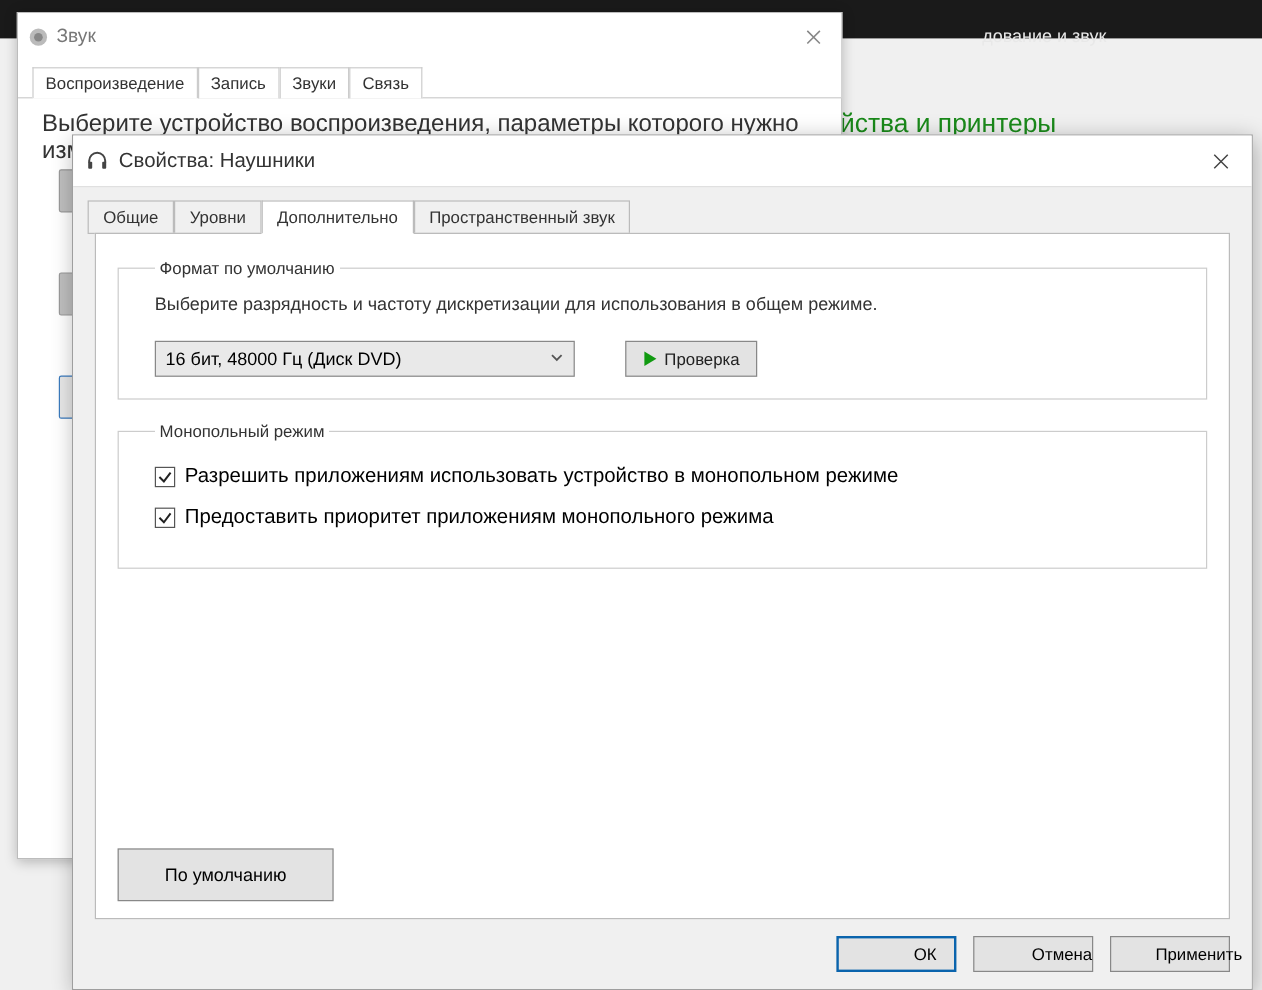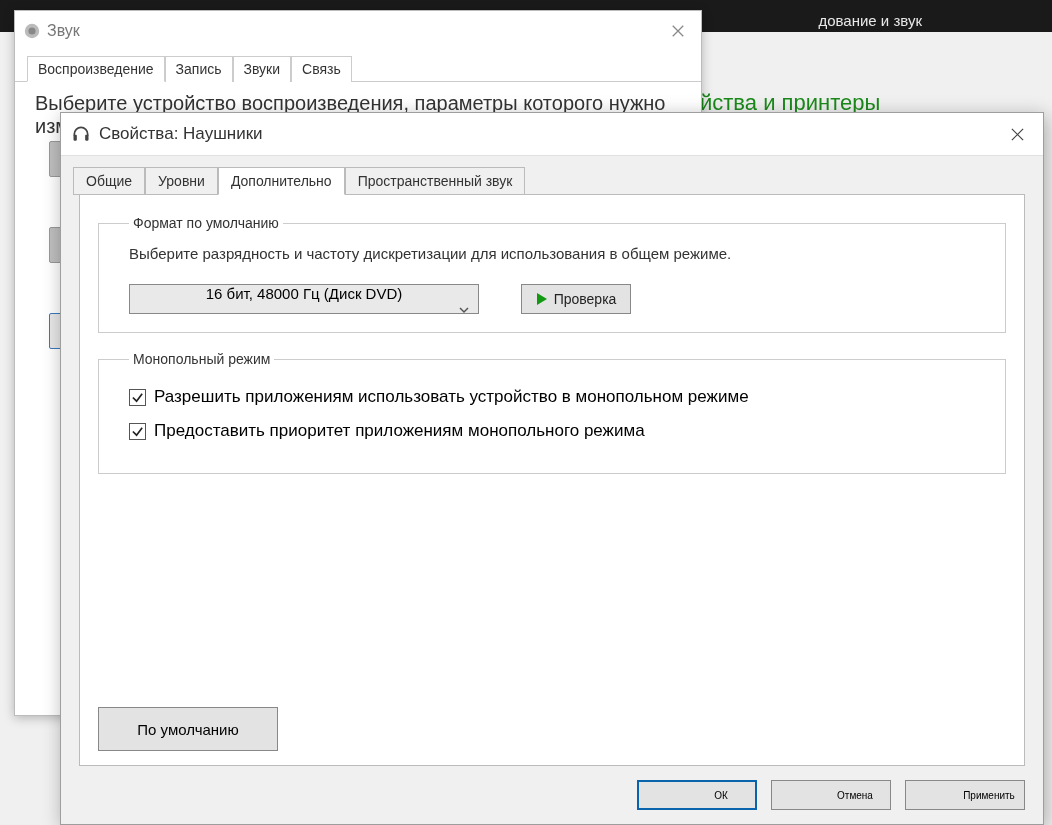--- a/index.html
+++ b/index.html
@@ -19,21 +19,21 @@
     background: #1a1a1a;
     color: #e8e8e8;
     display: flex;
     align-items: center;
     padding: 0 10px;
     font-size: 15px;
   }
   .backdrop-text {
     position: absolute;
     right: 130px;
-    top: 12px;
+    top: 22px;
     color: #e8e8e8;
   }
   .bg-link {
     position: absolute;
     left: 700px; top: 90px;
     color: #1a8a1a;
     font-size: 22px;
   }
   
   .sound-window {
@@ -188,21 +188,20 @@
     gap:42px;
   }
   .combo{
     width:350px; height:30px;
     border:1px solid #888;
     background:#e9e9e9;
     display:flex; align-items:center;
     padding:0 8px;
     position:relative;
     font-size:15px;
-    flex-direction:column;
   }
   .combo .chev{
     margin-left:auto;
     color:#555;
   }
   .btn{
     height:30px;
     min-width:110px;
     border:1px solid #888;
     background:#e3e3e3;
@@ -243,25 +242,25 @@
     display:inline-flex; align-items:center; justify-content:center;
     font-size:15px;
   }
   .dlg-buttons{
     position:absolute;
     right:18px; bottom:14px;
     display:flex;
     gap:14px;
   }
   .dlg-btn{
-    width:120px; height:30px;
+    width:100px; height:30px;
     border:1px solid #888;
     background:#e3e3e3;
     display:inline-flex; align-items:center; justify-content:center;
-    font-size:10px;
+    font-size:14px;
     padding-left:48px;
   }
   .dlg-btn.primary{ border:2px solid #0a64ad;}
 </style>
 </head>
 <body>
 
 <div class="backdrop-top">
   <span class="backdrop-text">дование и звук</span>
 </div>

